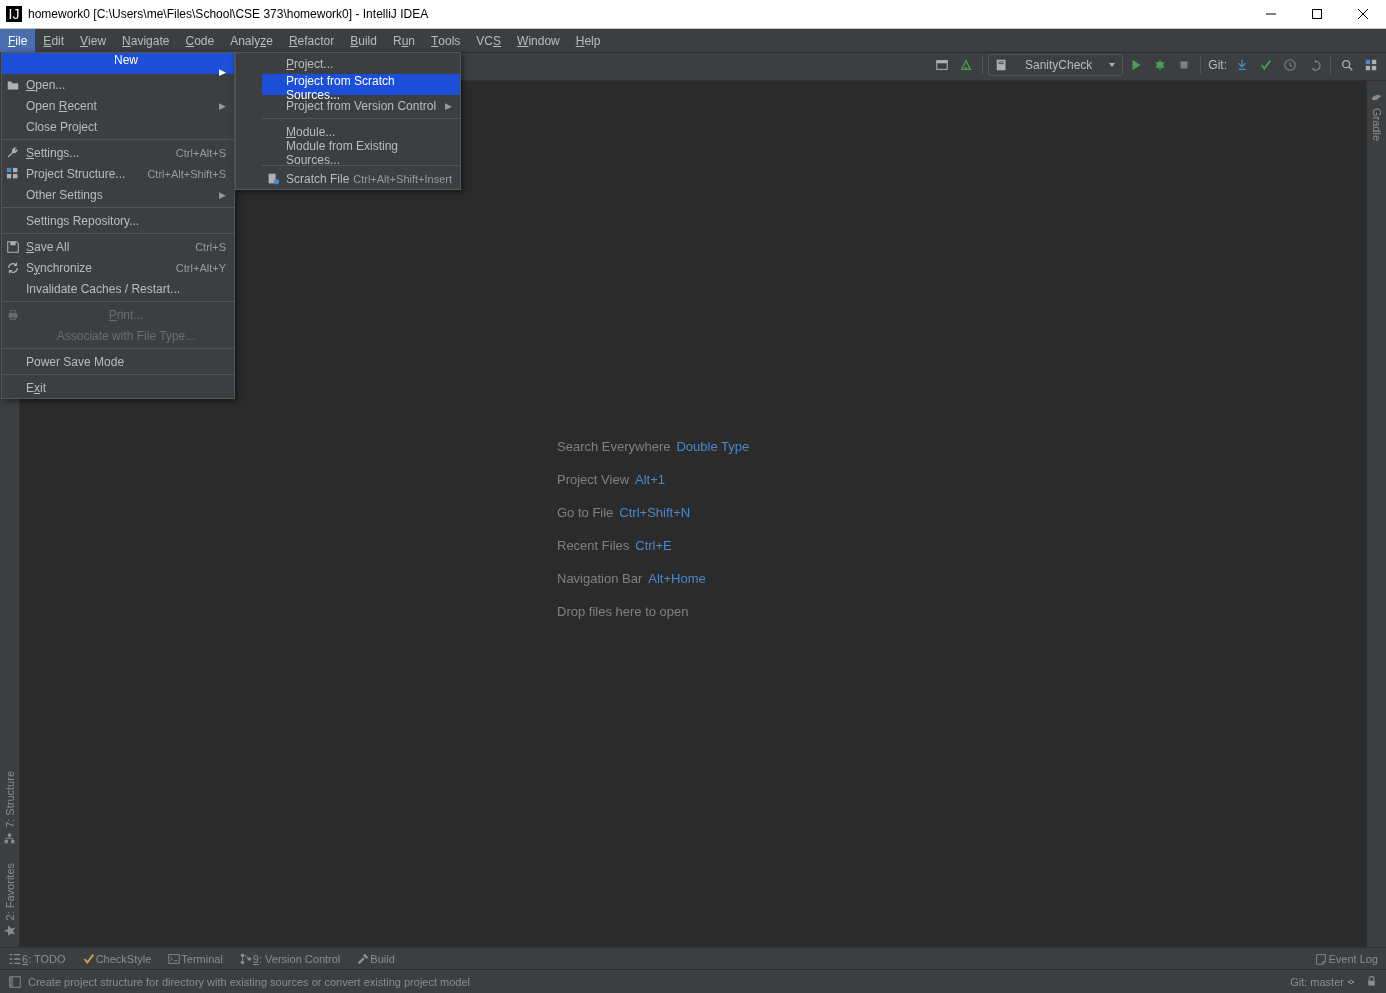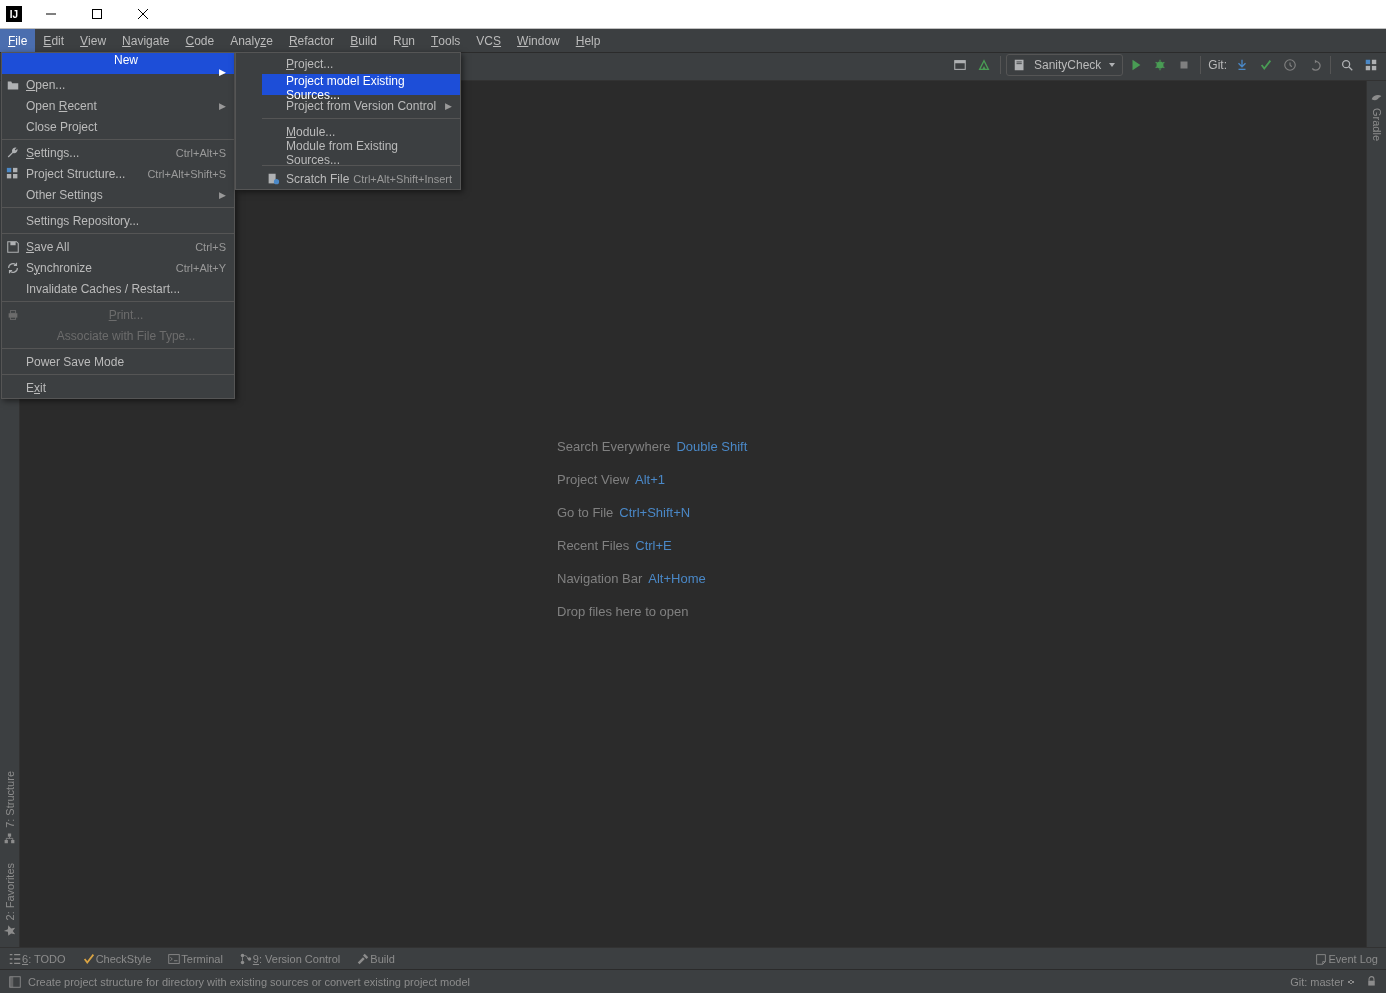--- a/index.html
+++ b/index.html
@@ -1,36 +1,36 @@
 <!DOCTYPE html>
 <html><head>
 <meta charset="utf-8">
 <style>
 * { margin: 0; padding: 0; box-sizing: border-box; font-family: "Segoe UI", Arial, sans-serif; user-select: none; }
 html, body { width: 1386px; height: 993px; overflow: hidden; }
 body { background: #2b2b2b; color: #bbbbbb; font-size: 12px; display: flex; flex-direction: column; }
 
 
 .title-bar { height: 29px; background: #ffffff; display: flex; align-items: center; padding-left: 6px; border-bottom: 1px solid #c0c0c0; }
-.title-bar .app-icon { width: 16px; height: 16px; background: #000; color: #fff; display: flex; align-items: center; justify-content: center; font-size: 10px; font-weight: bold; margin-right: 6px; }
+.title-bar .app-icon { width: 16px; height: 16px; background: #000; color: #fff; display: flex; align-items: center; justify-content: center; font-size: 14px; font-weight: normal; margin-right: 6px; }
 .title-bar .title-text { color: #000; font-size: 12px; flex: 1; }
 .title-bar .win-controls { display: flex; }
 .title-bar .win-btn { width: 46px; height: 29px; display: flex; align-items: center; justify-content: center; color: #000; font-size: 13px; }
 
 
 .menu-bar { height: 24px; background: #3c3f41; display: flex; align-items: stretch; border-bottom: 1px solid #2b2b2b; position: relative; }
 .menu-item { padding: 0 8px; display: flex; align-items: center; color: #bbbbbb; font-size: 12px; }
 .menu-item.active { background: #4b6eaf; color: #fff; justify-content: flex-end; }
 .menu-item .u { text-decoration: underline; }
 
 
 .toolbar { position: absolute; right: 4px; top: 53px; height: 24px; display: flex; align-items: center; gap: 2px; z-index: 5; }
 .tool-btn { width: 22px; height: 22px; display: flex; align-items: center; justify-content: center; color: #afb1b3; font-size: 12px; }
 .tool-sep { width: 1px; height: 18px; background: #555; margin: 0 3px; }
-.run-config { background: #3c3f41; border: 1px solid #555; border-radius: 3px; height: 22px; padding: 0 6px; display: flex; align-items: center; gap: 7px; color: #bbbbbb; font-size: 12px; }
+.run-config { background: #3c3f41; border: 1px solid #555; border-radius: 3px; height: 22px; padding: 0 6px; display: flex; align-items: center; gap: 16px; color: #bbbbbb; font-size: 12px; }
 
 
 .nav-bar { height: 28px; background: #3c3f41; border-bottom: 1px solid #323232; }
 
 
 .main { flex: 1; display: flex; position: relative; background: #2b2b2b; }
 .left-gutter { width: 20px; background: #3c3f41; border-right: 1px solid #323232; display: flex; flex-direction: column; justify-content: flex-end; align-items: center; padding-bottom: 6px; gap: 10px; }
 .right-gutter { width: 20px; background: #3c3f41; border-left: 1px solid #323232; display: flex; flex-direction: column; align-items: center; padding-top: 6px; gap: 4px; }
 .gutter-label { writing-mode: vertical-rl; transform: rotate(180deg); color: #8c8c8c; font-size: 11px; display: flex; align-items: center; gap: 4px; padding: 4px 0; }
 .gutter-icon { width: 13px; height: 13px; transform: rotate(90deg); fill: #8c8c8c; }
@@ -69,20 +69,21 @@
 .ic { width: 14px; height: 14px; fill: #afb1b3; }
 .green { fill: #499c54; }
 .blue { fill: #4a88c7; }
 .gray { fill: #808080; }
 </style>
 </head>
 <body>
 
 <div class="title-bar">
   <div class="app-icon">IJ</div>
+  <div class="title-text">homework0 [C:\Users\me\Files\School\CSE 373\homework0] - IntelliJ IDEA</div>
   <div class="win-controls">
     <div class="win-btn">
       <svg width="10" height="10" viewBox="0 0 10 10">
           <path d="M0 5 H10" stroke="#000" stroke-width="1"></path>
         </svg>
     </div>
     <div class="win-btn">
       <svg width="10" height="10" viewBox="0 0 10 10">
           <rect x="0.5" y="0.5" width="9" height="9" fill="none" stroke="#000" stroke-width="1"></rect>
         </svg>
@@ -212,21 +213,21 @@
     <div class="gutter-label">
       <svg class="gutter-icon" viewBox="0 0 16 16">
           <path d="M8 1l2 5 5 .5-4 3.5 1 5-4-3-4 3 1-5L2 6.5 7 6z" fill="#8c8c8c"></path>
         </svg>
       <span>2: Favorites</span>
     </div>
   </div>
 
   <div class="editor-area">
     <div class="hints">
-      <div class="hint-row"><span>Search Everywhere</span><span class="shortcut">Double Shift</span></div>
+      <div class="hint-row"><span>Search Everywhere</span><span class="shortcut">Double Type</span></div>
       <div class="hint-row"><span>Project View</span><span class="shortcut">Alt+1</span></div>
       <div class="hint-row"><span>Go to File</span><span class="shortcut">Ctrl+Shift+N</span></div>
       <div class="hint-row"><span>Recent Files</span><span class="shortcut">Ctrl+E</span></div>
       <div class="hint-row"><span>Navigation Bar</span><span class="shortcut">Alt+Home</span></div>
       <div class="hint-row">Drop files here to open</div>
     </div>
   </div>
 
   <div class="right-gutter">
     <div class="gutter-label" style="writing-mode:vertical-rl;transform:none">
@@ -334,21 +335,21 @@
   <div class="dd-row">
       <span>E<span class="u">x</span>it</span>
     </div>
 </div>
 
 <div class="dropdown dd-new">
   <div class="dd-row">
       <span><span class="u">P</span>roject...</span>
     </div>
   <div class="dd-row highlighted">
-      <span>Project model Existing Sources...</span>
+      <span>Project from Scratch Sources...</span>
     </div>
   <div class="dd-row">
       <span>Project from Version Control</span>
       <span class="sub-arrow">▶</span>
     </div>
   <div class="dd-sep"></div>
   <div class="dd-row">
       <span><span class="u">M</span>odule...</span>
     </div>
   <div class="dd-row">

